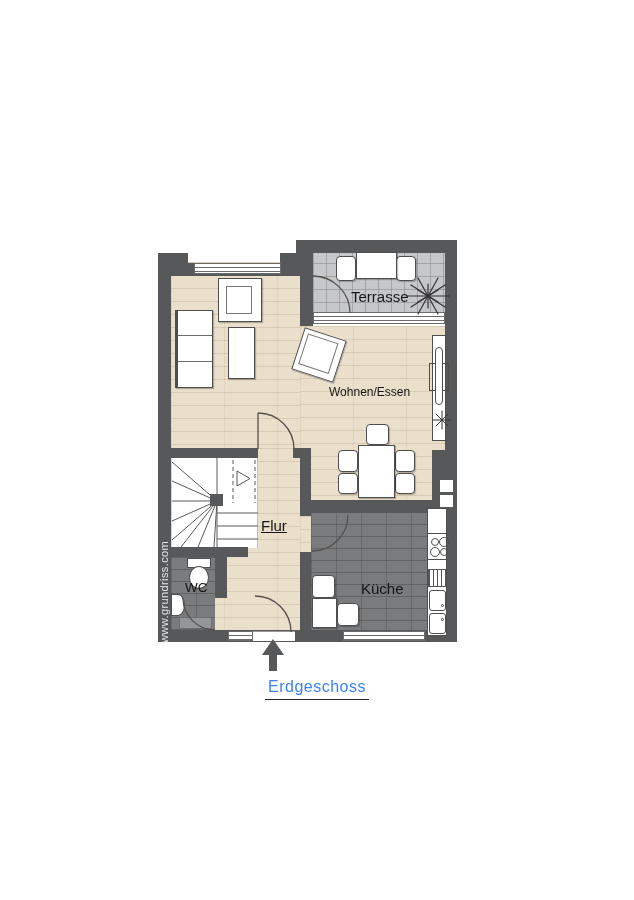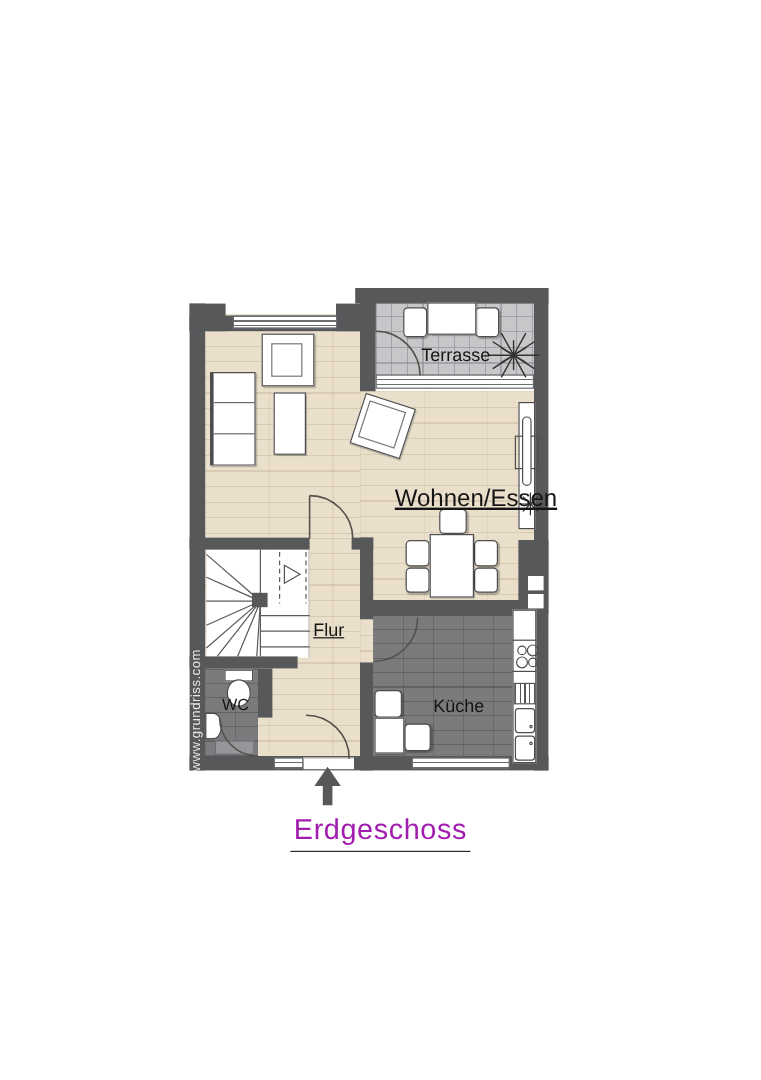--- a/index.html
+++ b/index.html
@@ -22,21 +22,21 @@
   .white{background:#fff;}
   .window{border:1px solid #6a6b6d;
     background:linear-gradient(to bottom,#fff 0 3px,#6a6b6d 3px 4px,#fff 4px 7px,#6a6b6d 7px 8px,#fff 8px 100%);}
   .threshold{background:#fff;border-top:1px solid #999;}
   .furn{background:#fff;border:1.5px solid #4e4e4e;box-shadow:1px 1px 1px rgba(0,0,0,.25);}
   .chair{border-radius:4px;}
   .round{border-radius:50%;}
   .hatch{background:repeating-linear-gradient(to right,#555 0 1px,#fff 1px 4px);border:1px solid #555;}
   .lbl{position:absolute;color:var(--label,#151515);white-space:nowrap;}
   .title{position:absolute;left:0;top:678px;width:634px;text-align:center;}
-  .title span{display:inline-block;font-size:24px;color:#a21caf;border-bottom:1.5px solid #2a2a2a;padding:0 3px 3px 3px;letter-spacing:.5px;}
+  .title span{display:inline-block;font-size:16px;color:#3b82f6;border-bottom:1.5px solid #2a2a2a;padding:0 3px 3px 3px;letter-spacing:.5px;}
   .wm{position:absolute;left:157px;top:497px;height:146px;width:15px;
       writing-mode:vertical-rl;transform:rotate(180deg);
       font-size:11px;color:rgba(238,238,238,.95);letter-spacing:.4px;line-height:15px;}
   svg.overlay{position:absolute;left:0;top:0;pointer-events:none;}
 </style>
 </head>
 <body>
 
 <div class="abs" style="left:0;top:0;width:634px;height:748px;">
 
@@ -192,21 +192,21 @@
       <line x1="442" y1="420" x2="442" y2="411"></line>
         <line x1="442" y1="420" x2="448" y2="414"></line>
     </g>
 
     <g>
       <polygon points="273,639 262,655 269,655 269,671 277,671 277,655 284,655" fill="#57585a"></polygon>
     </g>
   </svg>
 
   <div class="lbl" style="left:351px;top:288px;font-size:15px;">Terrasse</div>
-  <div class="lbl" style="left:329px;top:405px;font-size:20px;text-decoration:underline;">Wohnen/Essen</div>
+  <div class="lbl" style="left:329px;top:385px;font-size:12px;">Wohnen/Essen</div>
   <div class="lbl" style="left:261px;top:517px;font-size:15px;text-decoration:underline;">Flur</div>
   <div class="lbl" style="left:185px;top:580px;font-size:13.5px;">WC</div>
   <div class="lbl" style="left:361px;top:580px;font-size:15px;">Küche</div>
 
   <div class="wm">www.grundriss.com</div>
 </div>
 
 <div class="title">
   <span>Erdgeschoss</span>
 </div>

